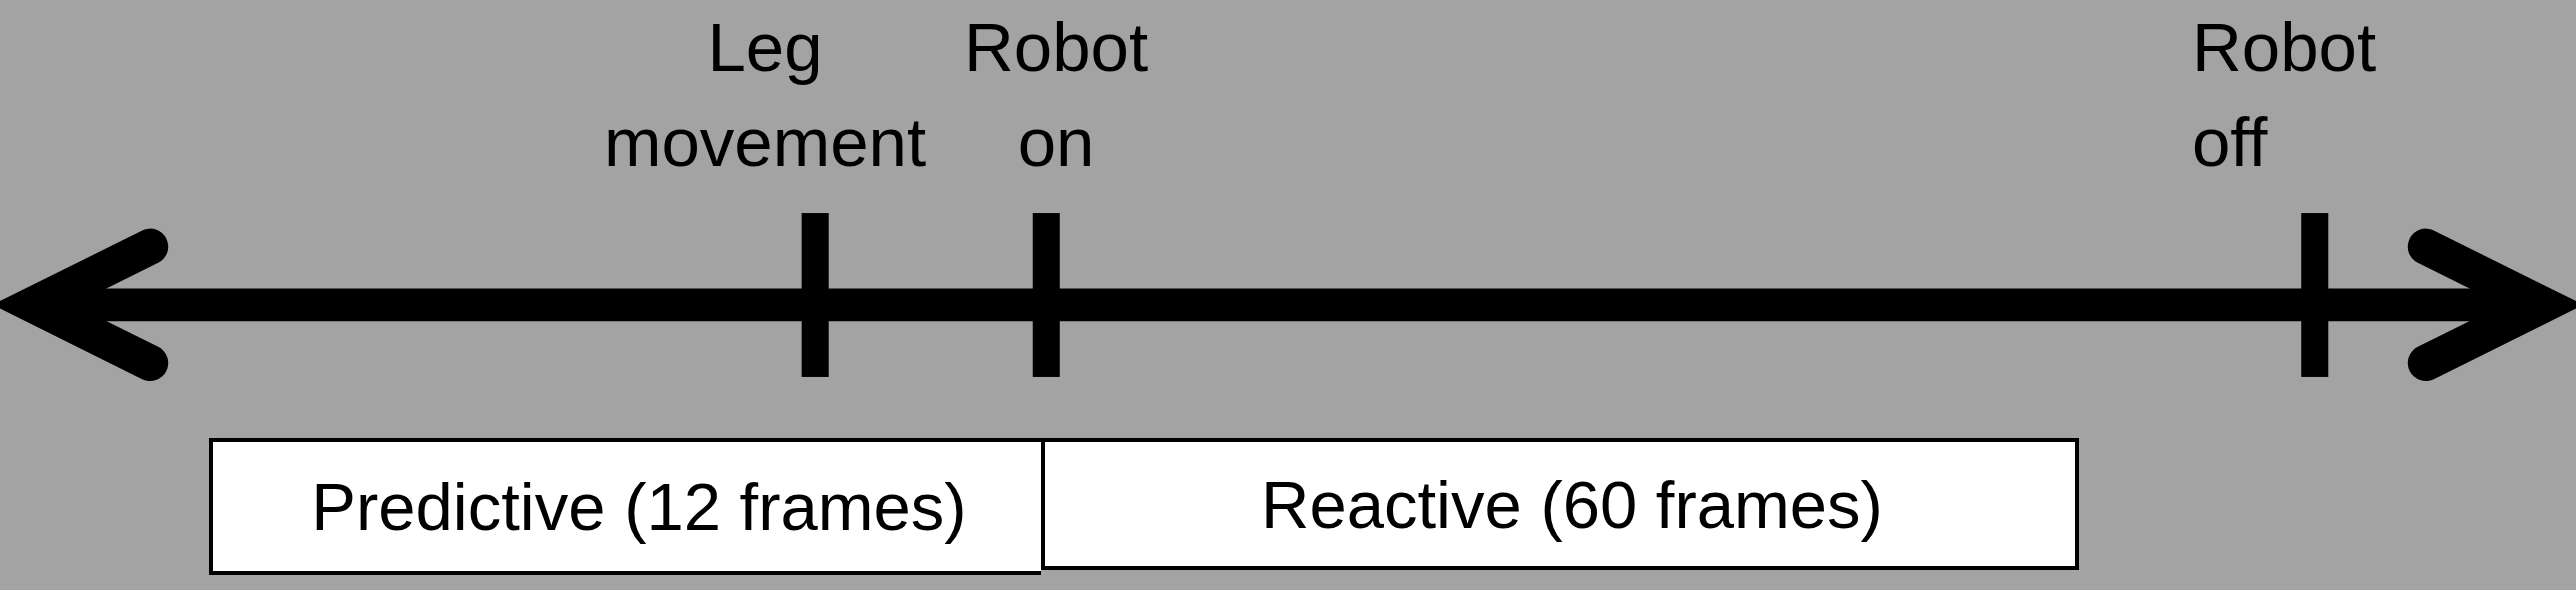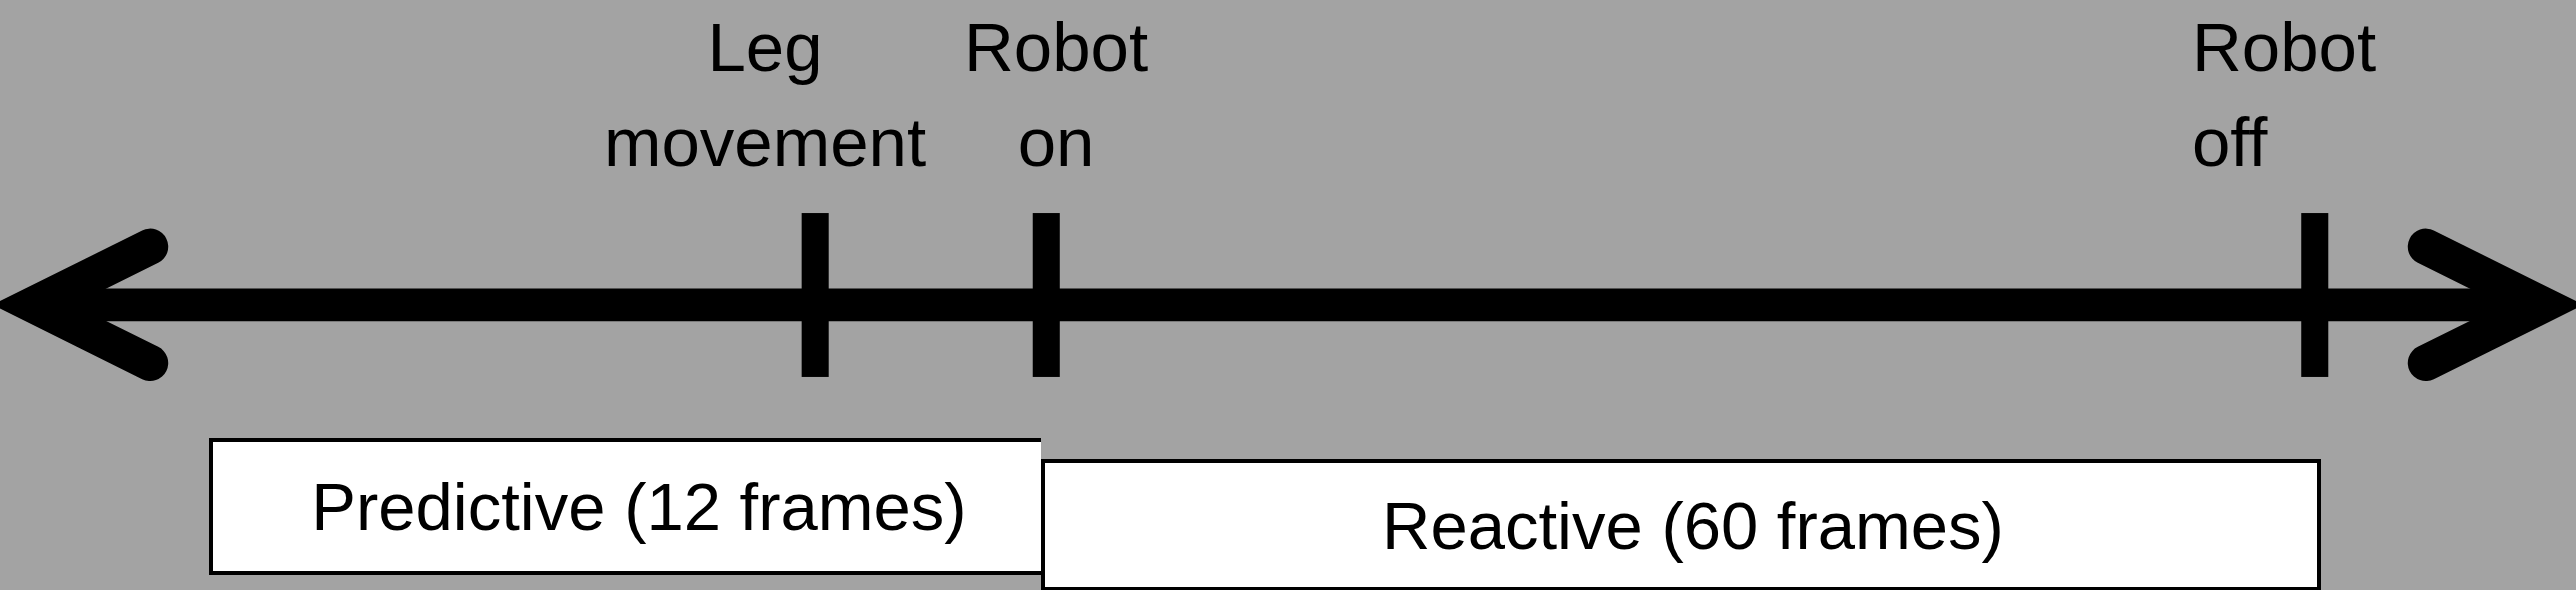--- a/index.html
+++ b/index.html
@@ -52,23 +52,22 @@
   .phase-box.predictive {
     left: 209px;
     top: 438px;
     width: 832px;
     height: 137px;
     border-right: none;
   }
   .phase-box.reactive {
     left: 1041px;
     top: 438px;
-    width: 1280px;
+    width: 1038px;
     height: 132px;
-    margin-top: 21px;
   }
   .phase-label {
     font-size: 67px;
     line-height: 1;
     white-space: nowrap;
     color: #000000;
   }
 </style>
 </head>
 <body>

